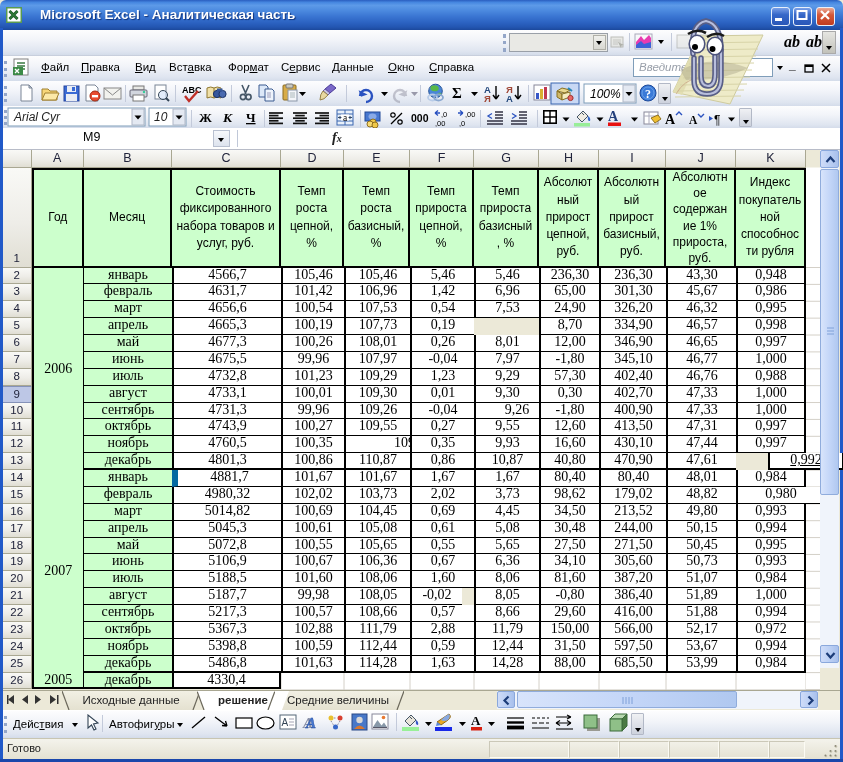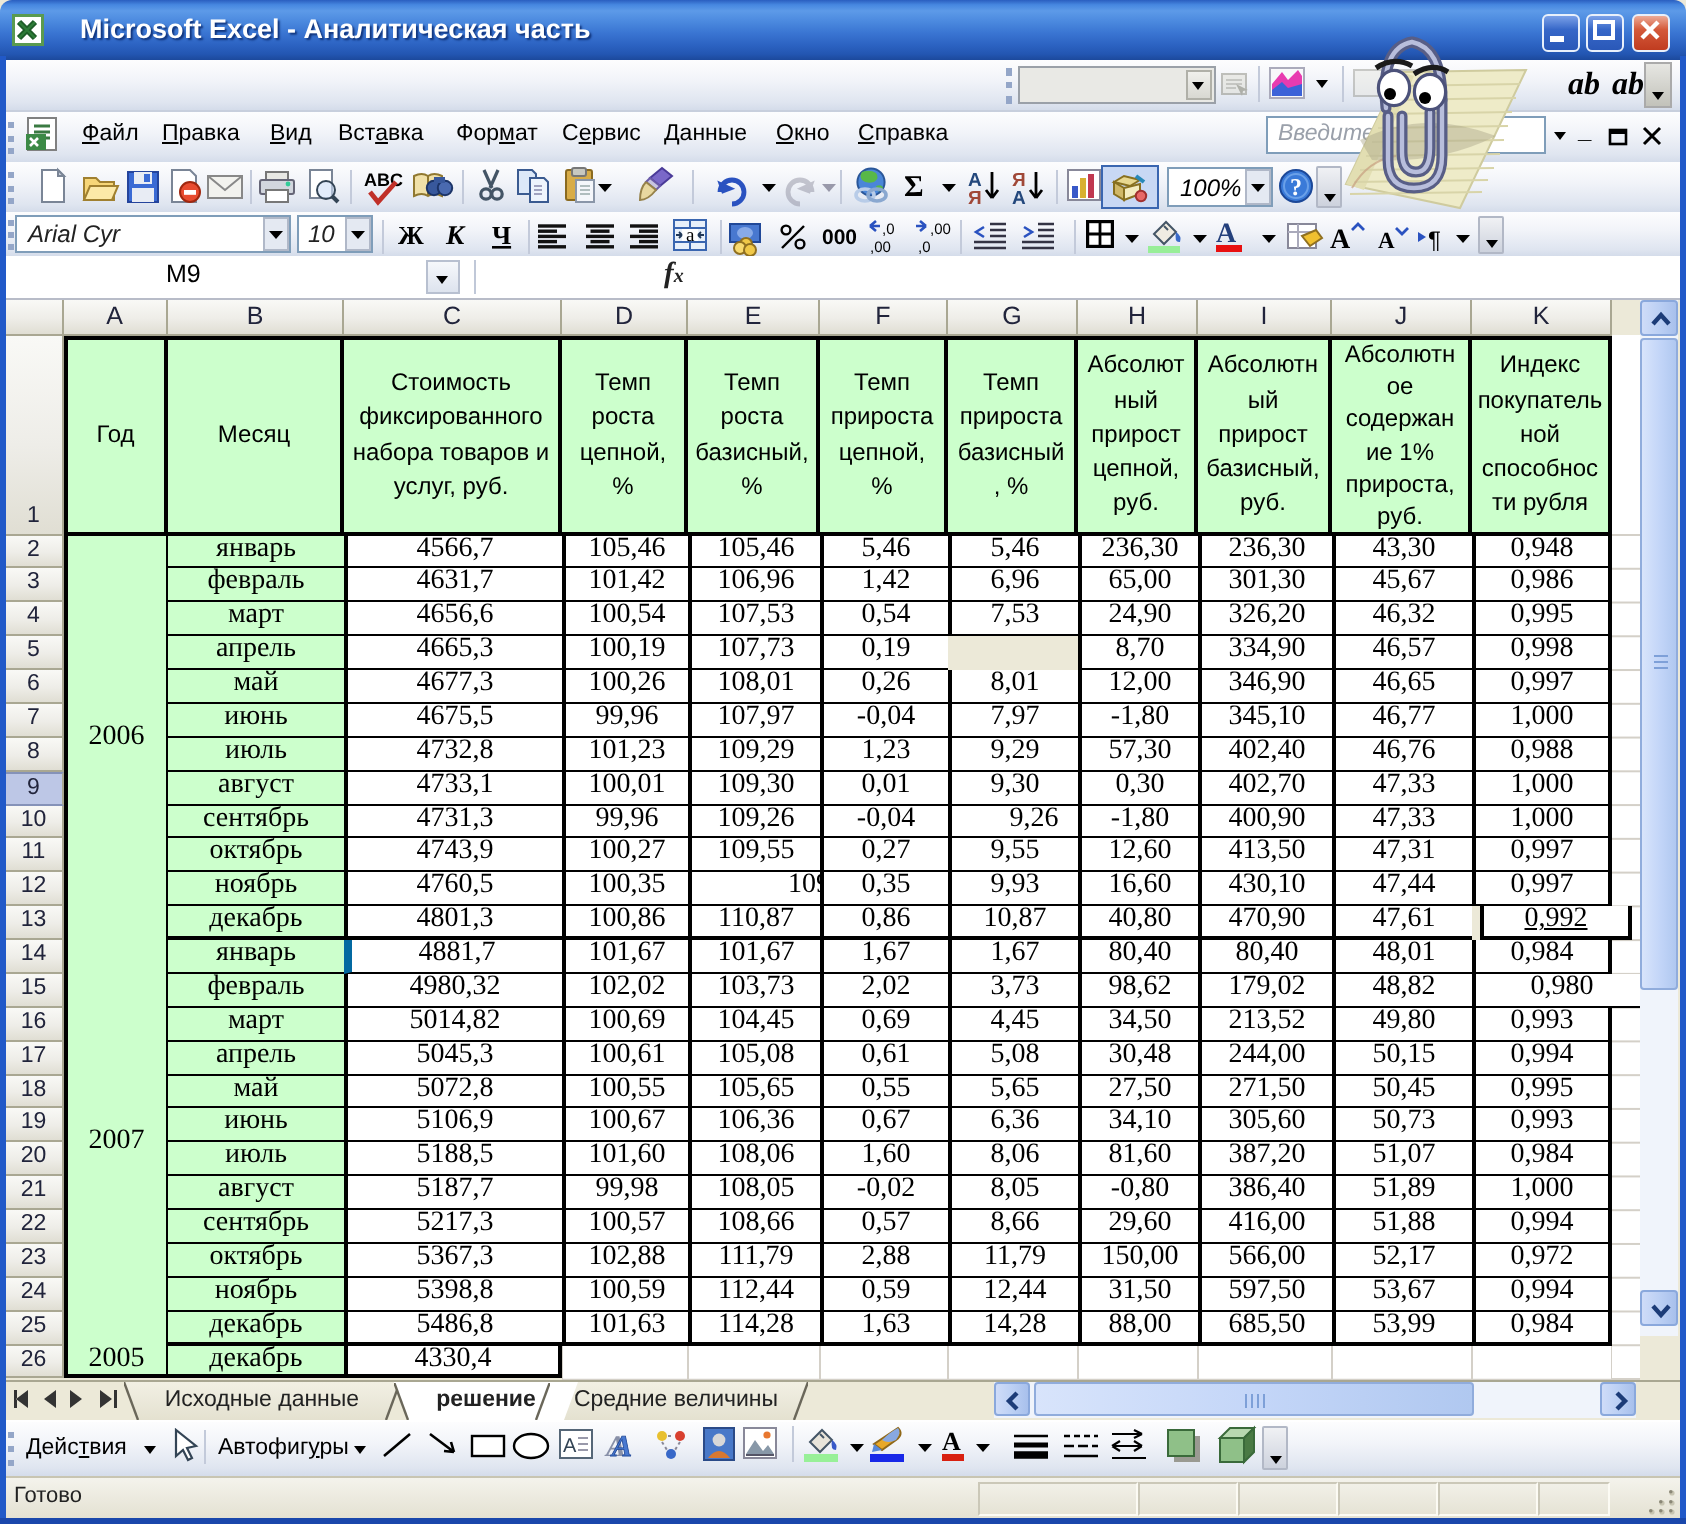--- a/index.html
+++ b/index.html
@@ -583,23 +583,23 @@
 <div class="cell" style="left:736px;top:436.3px;width:70px;height:16.88px;line-height:14.88px;border-left:2px solid #000;border-bottom:1px solid #000;border-right:2px solid #000;">0,997</div>
 <div class="cell gcell" style="left:84px;top:453.18px;width:88px;height:16.88px;line-height:14.88px;border-bottom:2.5px solid #000;box-sizing:border-box;">декабрь</div>
 <div class="cell" style="left:172px;top:453.18px;width:109px;height:16.88px;line-height:14.88px;border-left:2px solid #000;border-bottom:2.5px solid #000;">4801,3</div>
 <div class="cell" style="left:281px;top:453.18px;width:63px;height:16.88px;line-height:14.88px;border-left:2px solid #000;border-bottom:2.5px solid #000;">100,86</div>
 <div class="cell" style="left:344px;top:453.18px;width:66px;height:16.88px;line-height:14.88px;border-left:2px solid #000;border-bottom:2.5px solid #000;">110,87</div>
 <div class="cell" style="left:410px;top:453.18px;width:64px;height:16.88px;line-height:14.88px;border-left:2px solid #000;border-bottom:2.5px solid #000;">0,86</div>
 <div class="cell" style="left:474px;top:453.18px;width:65px;height:16.88px;line-height:14.88px;border-left:2px solid #000;border-bottom:2.5px solid #000;">10,87</div>
 <div class="cell" style="left:539px;top:453.18px;width:60px;height:16.88px;line-height:14.88px;border-left:2px solid #000;border-bottom:2.5px solid #000;">40,80</div>
 <div class="cell" style="left:599px;top:453.18px;width:67px;height:16.88px;line-height:14.88px;border-left:2px solid #000;border-bottom:2.5px solid #000;">470,90</div>
 <div class="cell" style="left:666px;top:453.18px;width:70px;height:16.88px;line-height:14.88px;border-left:2px solid #000;border-bottom:2.5px solid #000;">47,61</div>
-<div class="cell" style="left:740px;top:453.18px;width:76px;height:16.88px;line-height:14.88px;border-left:2px solid #000;border-bottom:2.5px solid #000;border-right:2px solid #000;text-decoration:underline;">0,992</div>
+<div class="cell" style="left:768px;top:453.18px;width:76px;height:16.88px;line-height:14.88px;border-left:2px solid #000;border-bottom:2.5px solid #000;border-right:2px solid #000;text-decoration:underline;">0,992</div>
 <div class="cell gcell" style="left:84px;top:470.06px;width:88px;height:16.88px;line-height:14.88px;border-bottom:1px solid #000;box-sizing:border-box;">январь</div>
-<div class="cell" style="left:172px;top:470.06px;width:109px;height:16.88px;line-height:14.88px;border-left:4px solid #0369a1;border-bottom:1px solid #000;">4881,7</div>
+<div class="cell" style="left:172px;top:470.06px;width:109px;height:16.88px;line-height:14.88px;border-left:6px solid #0369a1;border-bottom:1px solid #000;">4881,7</div>
 <div class="cell" style="left:281px;top:470.06px;width:63px;height:16.88px;line-height:14.88px;border-left:2px solid #000;border-bottom:1px solid #000;">101,67</div>
 <div class="cell" style="left:344px;top:470.06px;width:66px;height:16.88px;line-height:14.88px;border-left:2px solid #000;border-bottom:1px solid #000;">101,67</div>
 <div class="cell" style="left:410px;top:470.06px;width:64px;height:16.88px;line-height:14.88px;border-left:2px solid #000;border-bottom:1px solid #000;">1,67</div>
 <div class="cell" style="left:474px;top:470.06px;width:65px;height:16.88px;line-height:14.88px;border-left:2px solid #000;border-bottom:1px solid #000;">1,67</div>
 <div class="cell" style="left:539px;top:470.06px;width:60px;height:16.88px;line-height:14.88px;border-left:2px solid #000;border-bottom:1px solid #000;">80,40</div>
 <div class="cell" style="left:599px;top:470.06px;width:67px;height:16.88px;line-height:14.88px;border-left:2px solid #000;border-bottom:1px solid #000;">80,40</div>
 <div class="cell" style="left:666px;top:470.06px;width:70px;height:16.88px;line-height:14.88px;border-left:2px solid #000;border-bottom:1px solid #000;">48,01</div>
 <div class="cell" style="left:736px;top:470.06px;width:70px;height:16.88px;line-height:14.88px;border-left:2px solid #000;border-bottom:1px solid #000;border-right:2px solid #000;">0,984</div>
 <div class="cell gcell" style="left:84px;top:486.94px;width:88px;height:16.88px;line-height:14.88px;border-bottom:1px solid #000;box-sizing:border-box;">февраль</div>
 <div class="cell" style="left:172px;top:486.94px;width:109px;height:16.88px;line-height:14.88px;border-left:2px solid #000;border-bottom:1px solid #000;">4980,32</div>
@@ -658,21 +658,21 @@
 <div class="cell" style="left:410px;top:571.34px;width:64px;height:16.88px;line-height:14.88px;border-left:2px solid #000;border-bottom:1px solid #000;">1,60</div>
 <div class="cell" style="left:474px;top:571.34px;width:65px;height:16.88px;line-height:14.88px;border-left:2px solid #000;border-bottom:1px solid #000;">8,06</div>
 <div class="cell" style="left:539px;top:571.34px;width:60px;height:16.88px;line-height:14.88px;border-left:2px solid #000;border-bottom:1px solid #000;">81,60</div>
 <div class="cell" style="left:599px;top:571.34px;width:67px;height:16.88px;line-height:14.88px;border-left:2px solid #000;border-bottom:1px solid #000;">387,20</div>
 <div class="cell" style="left:666px;top:571.34px;width:70px;height:16.88px;line-height:14.88px;border-left:2px solid #000;border-bottom:1px solid #000;">51,07</div>
 <div class="cell" style="left:736px;top:571.34px;width:70px;height:16.88px;line-height:14.88px;border-left:2px solid #000;border-bottom:1px solid #000;border-right:2px solid #000;">0,984</div>
 <div class="cell gcell" style="left:84px;top:588.22px;width:88px;height:16.88px;line-height:14.88px;border-bottom:1px solid #000;box-sizing:border-box;">август</div>
 <div class="cell" style="left:172px;top:588.22px;width:109px;height:16.88px;line-height:14.88px;border-left:2px solid #000;border-bottom:1px solid #000;">5187,7</div>
 <div class="cell" style="left:281px;top:588.22px;width:63px;height:16.88px;line-height:14.88px;border-left:2px solid #000;border-bottom:1px solid #000;">99,98</div>
 <div class="cell" style="left:344px;top:588.22px;width:66px;height:16.88px;line-height:14.88px;border-left:2px solid #000;border-bottom:1px solid #000;">108,05</div>
-<div class="cell" style="left:410px;top:588.22px;width:64px;height:16.88px;line-height:14.88px;border-left:2px solid #000;border-bottom:1px solid #000;">-0,02</div>
+<div class="cell" style="left:410px;top:588.22px;width:52px;height:16.88px;line-height:14.88px;border-left:2px solid #000;border-bottom:1px solid #000;">-0,02</div>
 <div class="cell" style="left:474px;top:588.22px;width:65px;height:16.88px;line-height:14.88px;border-left:2px solid #000;border-bottom:1px solid #000;">8,05</div>
 <div class="cell" style="left:539px;top:588.22px;width:60px;height:16.88px;line-height:14.88px;border-left:2px solid #000;border-bottom:1px solid #000;">-0,80</div>
 <div class="cell" style="left:599px;top:588.22px;width:67px;height:16.88px;line-height:14.88px;border-left:2px solid #000;border-bottom:1px solid #000;">386,40</div>
 <div class="cell" style="left:666px;top:588.22px;width:70px;height:16.88px;line-height:14.88px;border-left:2px solid #000;border-bottom:1px solid #000;">51,89</div>
 <div class="cell" style="left:736px;top:588.22px;width:70px;height:16.88px;line-height:14.88px;border-left:2px solid #000;border-bottom:1px solid #000;border-right:2px solid #000;">1,000</div>
 <div class="cell gcell" style="left:84px;top:605.1px;width:88px;height:16.88px;line-height:14.88px;border-bottom:1px solid #000;box-sizing:border-box;">сентябрь</div>
 <div class="cell" style="left:172px;top:605.1px;width:109px;height:16.88px;line-height:14.88px;border-left:2px solid #000;border-bottom:1px solid #000;">5217,3</div>
 <div class="cell" style="left:281px;top:605.1px;width:63px;height:16.88px;line-height:14.88px;border-left:2px solid #000;border-bottom:1px solid #000;">100,57</div>
 <div class="cell" style="left:344px;top:605.1px;width:66px;height:16.88px;line-height:14.88px;border-left:2px solid #000;border-bottom:1px solid #000;">108,66</div>
 <div class="cell" style="left:410px;top:605.1px;width:64px;height:16.88px;line-height:14.88px;border-left:2px solid #000;border-bottom:1px solid #000;">0,57</div>

